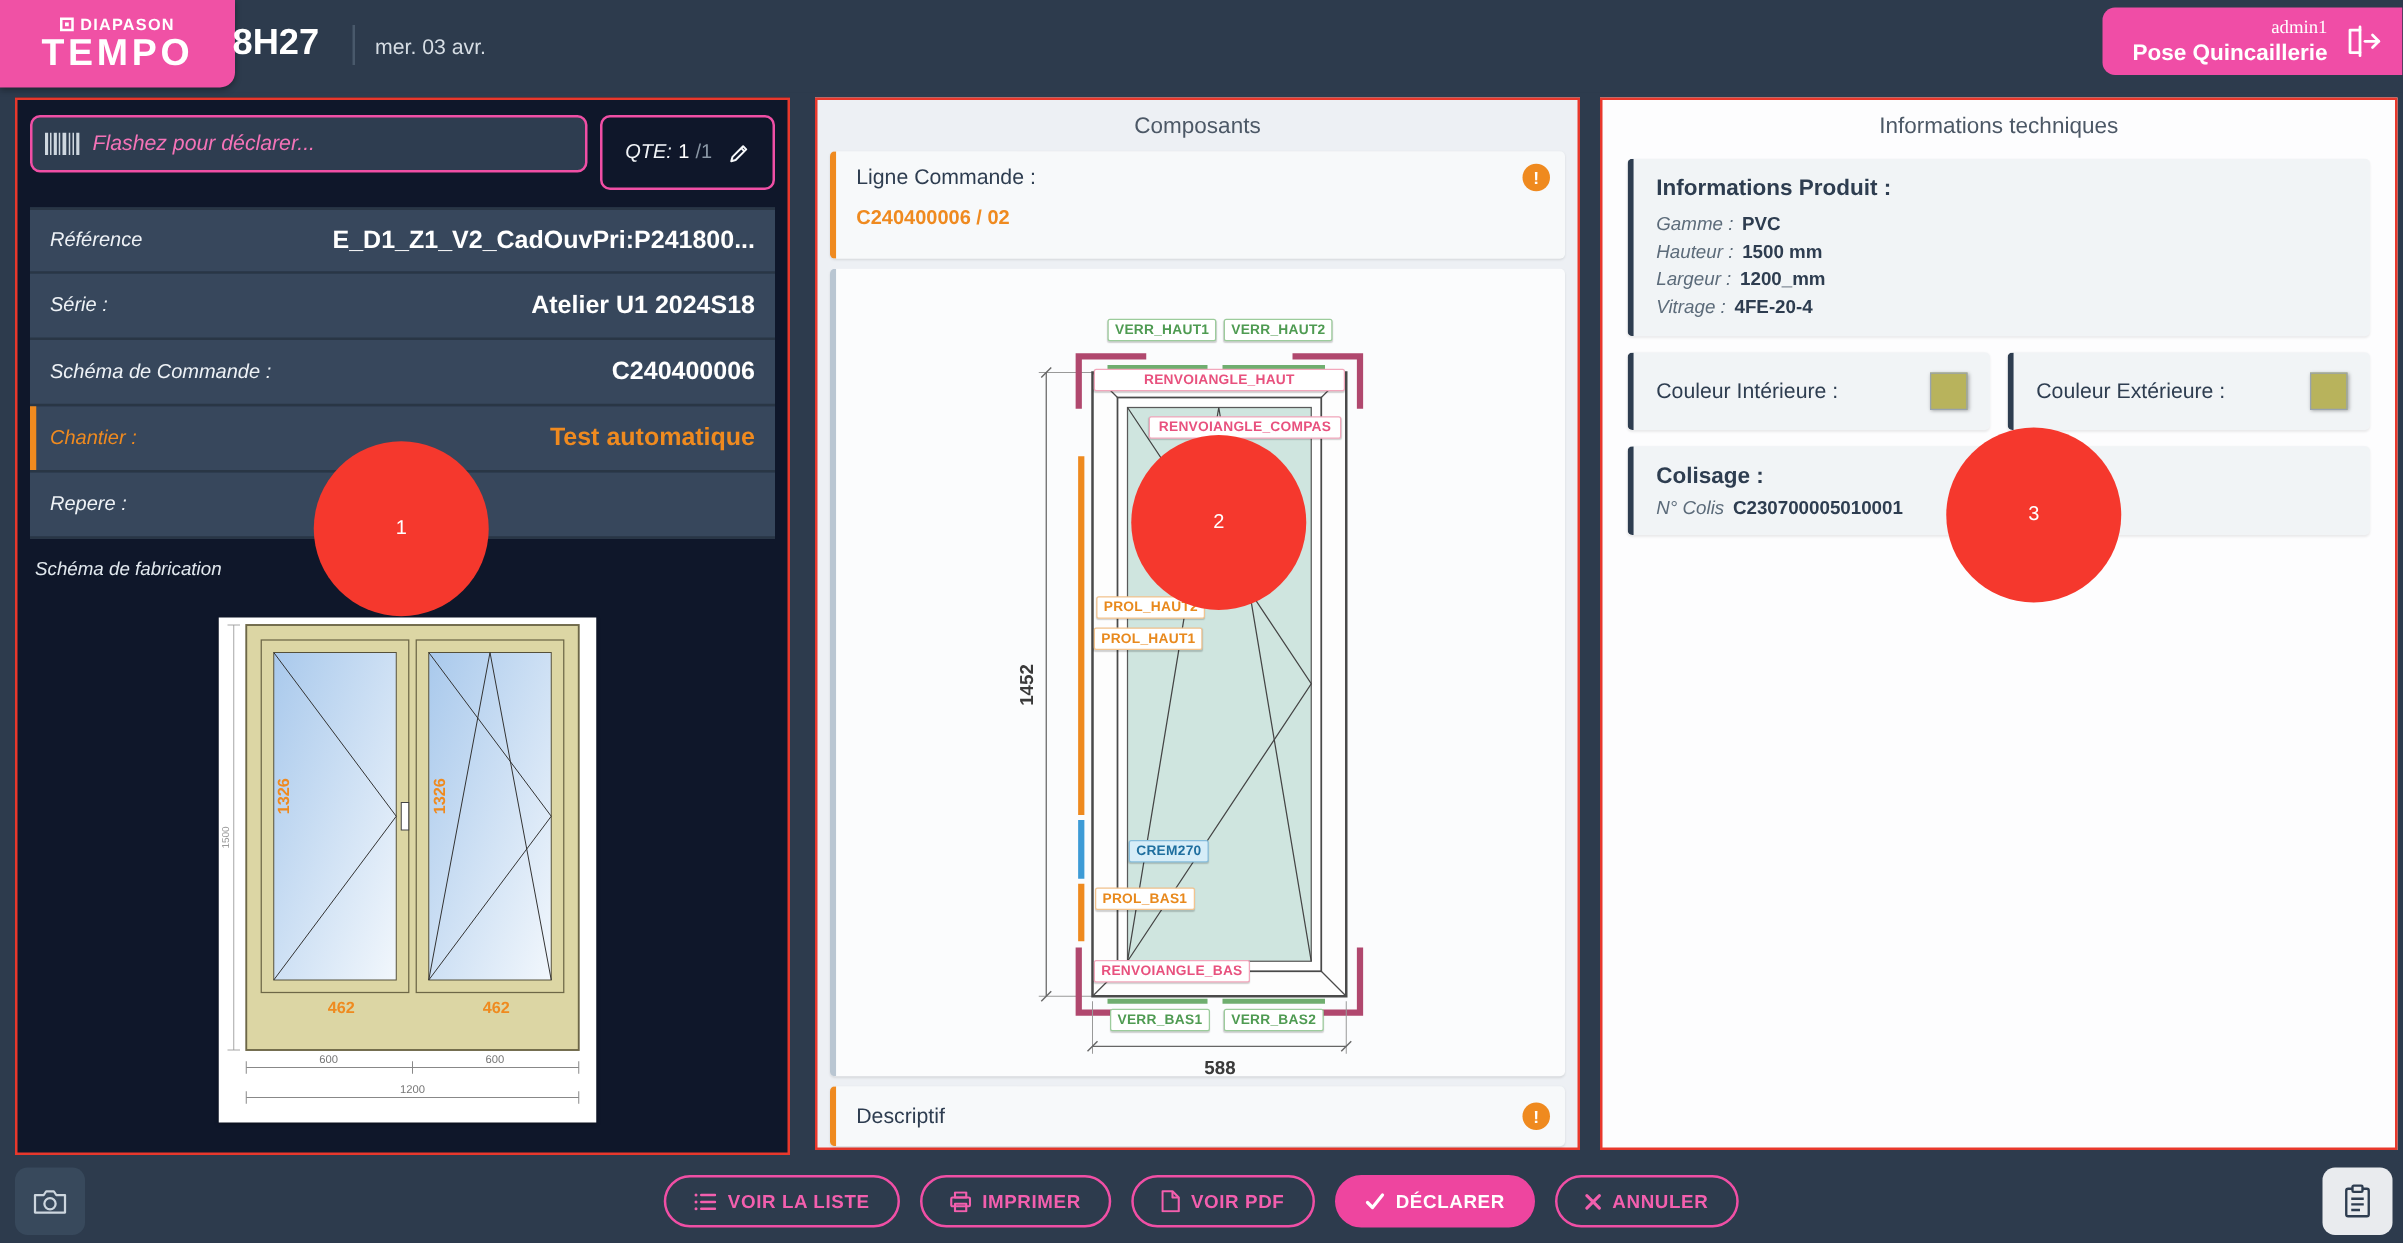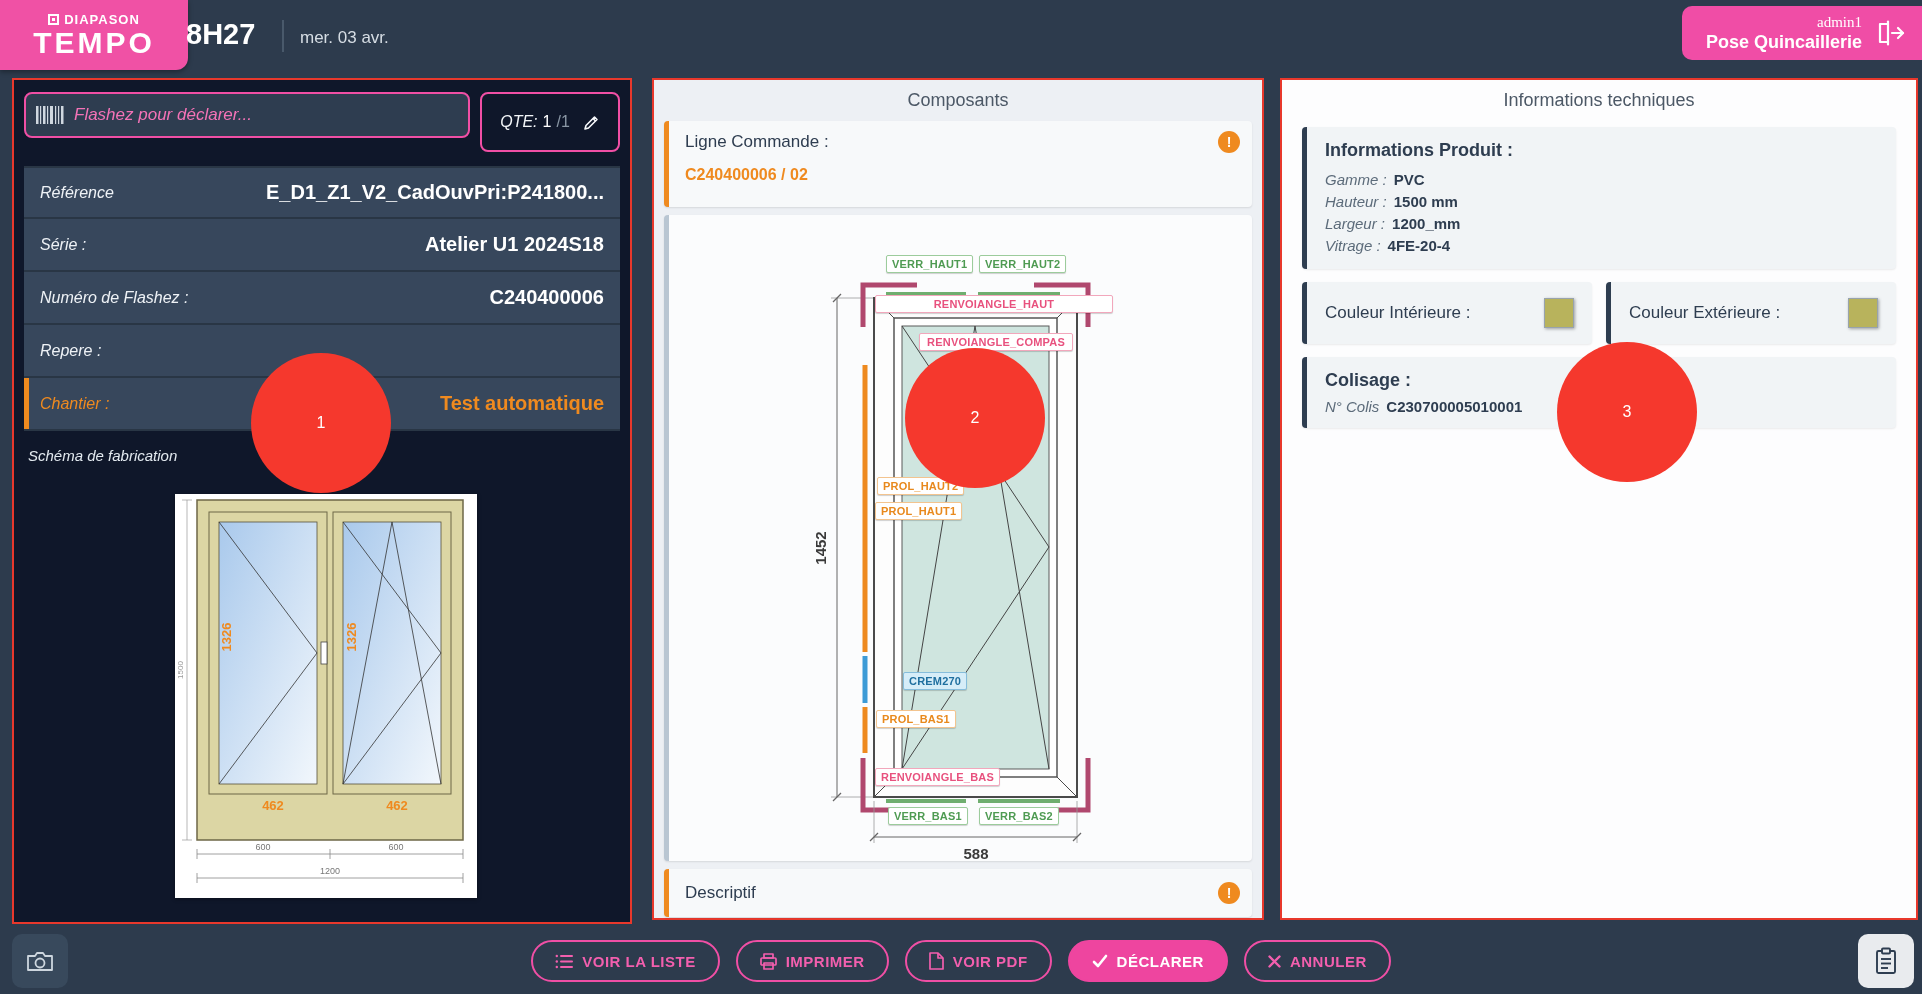--- a/index.html
+++ b/index.html
@@ -231,30 +231,30 @@
   <div class="info-rows">
     <div class="info-row">
       <span class="row-label">Référence</span>
       <span class="row-value">E_D1_Z1_V2_CadOuvPri:P241800...</span>
     </div>
     <div class="info-row">
       <span class="row-label">Série :</span>
       <span class="row-value">Atelier U1 2024S18</span>
     </div>
     <div class="info-row">
-      <span class="row-label">Numéro de Flashez :</span>
+      <span class="row-label">Schéma de Commande :</span>
       <span class="row-value">C240400006</span>
+    </div>
+    <div class="info-row highlight">
+      <span class="row-label">Chantier :</span>
+      <span class="row-value">Test automatique</span>
     </div>
     <div class="info-row">
       <span class="row-label">Repere :</span>
       <span class="row-value"></span>
-    </div>
-    <div class="info-row highlight">
-      <span class="row-label">Chantier :</span>
-      <span class="row-value">Test automatique</span>
     </div>
   </div>
 
   <div class="schema-label">Schéma de fabrication</div>
 
   <div class="schema-card">
     <svg width="302" height="404" viewBox="0 0 302 404">
       <defs>
         <linearGradient id="glass1" x1="0" y1="0" x2="1" y2="1">
           <stop offset="0" stop-color="#a9c9ec"></stop>
@@ -347,21 +347,21 @@
 
         <line x1="205" y1="622" x2="408" y2="622" stroke="#666" stroke-width="1"></line>
         <line x1="205" y1="586" x2="205" y2="628" stroke="#999" stroke-width="0.8"></line>
         <line x1="408" y1="586" x2="408" y2="628" stroke="#999" stroke-width="0.8"></line>
         <line x1="201" y1="626" x2="209" y2="618" stroke="#666" stroke-width="1.2"></line>
         <line x1="404" y1="626" x2="412" y2="618" stroke="#666" stroke-width="1.2"></line>
         <text x="307" y="644" font-size="15" font-weight="bold" fill="#3a3a3a" text-anchor="middle">588</text>
       </svg>
       <span class="dlabel green" style="left:217px; top:40px;">VERR_HAUT1</span>
       <span class="dlabel green" style="left:310px; top:40px;">VERR_HAUT2</span>
-      <span class="dlabel pink wide" style="left:206px; top:80px; width:238px;">RENVOIANGLE_HAUT</span>
+      <span class="dlabel pink wide" style="left:206px; top:80px; width:201px;">RENVOIANGLE_HAUT</span>
       <span class="dlabel pink wide" style="left:250px; top:118px; width:154px;">RENVOIANGLE_COMPAS</span>
       <span class="dlabel orange" style="left:208px; top:262px;">PROL_HAUT2</span>
       <span class="dlabel orange" style="left:206px; top:287px;">PROL_HAUT1</span>
       <span class="dlabel blue" style="left:234px; top:457px;">CREM270</span>
       <span class="dlabel orange" style="left:207px; top:495px;">PROL_BAS1</span>
       <span class="dlabel pink" style="left:206px; top:553px;">RENVOIANGLE_BAS</span>
       <span class="dlabel green" style="left:219px; top:592px;">VERR_BAS1</span>
       <span class="dlabel green" style="left:310px; top:592px;">VERR_BAS2</span>
     </div>
   </div>

